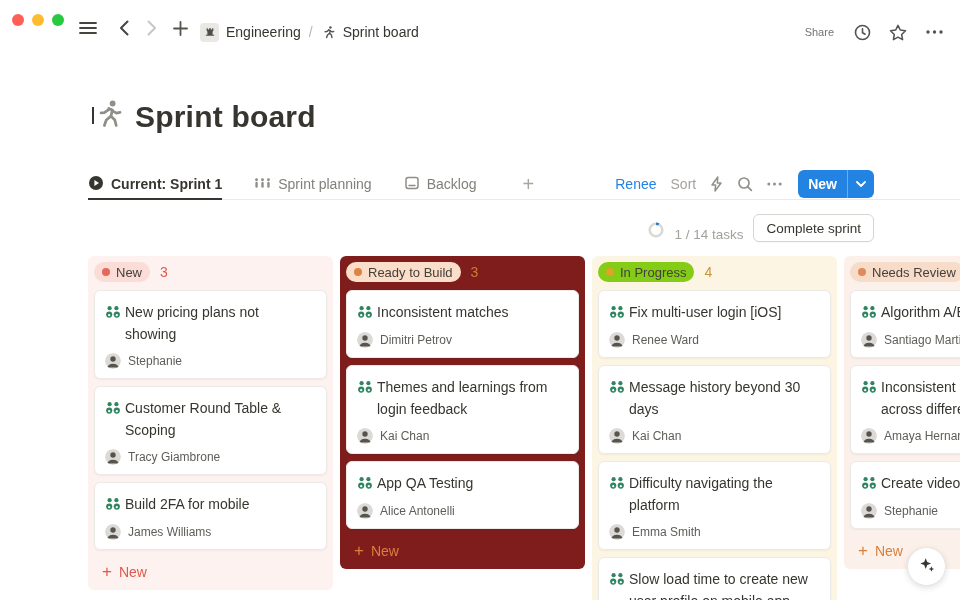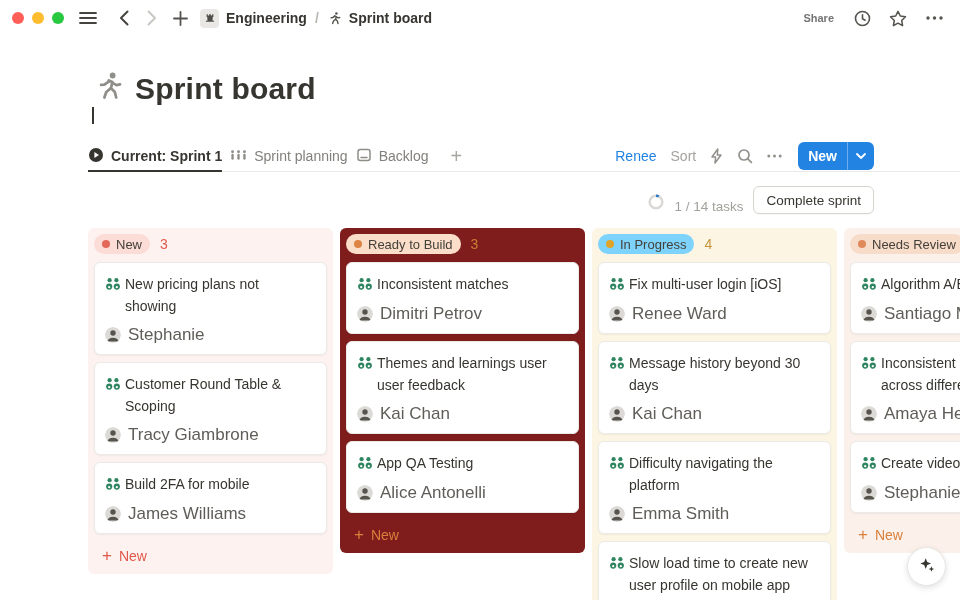--- a/index.html
+++ b/index.html
@@ -2,41 +2,41 @@
 <html><head>
 <meta charset="utf-8">
 <style>
   html,body{margin:0;padding:0;}
   body{
     width:960px;height:600px;overflow:hidden;background:#ffffff;
     font-family:"Liberation Sans","DejaVu Sans",sans-serif;color:#37352f;
     -webkit-font-smoothing:antialiased;position:relative;
   }
   
-  .topbar{height:36px;display:flex;align-items:center;padding:0 12px;font-weight:bold;}
+  .topbar{height:36px;display:flex;padding:14px 12px;}
   .lights{display:flex;gap:8px;margin-right:10px;}
   .light{width:12px;height:12px;border-radius:50%;}
   .tb-ic{width:28px;height:28px;display:flex;align-items:center;justify-content:center;
     border-radius:4px;color:#55534e;flex:0 0 auto;cursor:pointer;}
   .tb-ic svg{display:block;}
   .crumb{display:flex;align-items:center;gap:7px;font-size:14px;margin-left:6px;}
   .crumb .ws-icon{width:19px;height:19px;background:#e9e8e5;border-radius:4px;
     display:flex;align-items:center;justify-content:center;}
   .crumb .sep{color:#b9b7b2;margin:0 1px;}
   .crumb .runner-sm{display:flex;align-items:center;}
   .topbar-right{margin-left:auto;display:flex;align-items:center;gap:8px;}
   .share{font-size:11px;color:#737373;padding:4px 6px;border-radius:4px;cursor:pointer;}
   
   .title-wrap{margin:34px 0 0 92px;display:flex;align-items:center;gap:10px;}
   .title-wrap h1{font-size:30px;line-height:36px;margin:0;font-weight:700;letter-spacing:.2px;}
   .caret{position:absolute;left:92px;top:107px;width:1.5px;height:17px;background:#37352f;}
   
   .tabbar{margin-left:88px;margin-top:34px;display:flex;align-items:center;
     border-bottom:1px solid #ebeae8;padding-right:86px;height:30px;}
-  .tabs{display:flex;align-items:center;gap:8px;height:100%;}
+  .tabs{display:flex;align-items:center;gap:32px;height:100%;}
   .tab{display:flex;align-items:center;gap:7px;font-size:14px;color:#82807b;
     position:relative;height:100%;cursor:pointer;white-space:nowrap;}
   .tab.active{color:#37352f;font-weight:600;}
   .tab.active:after{content:"";position:absolute;left:0;right:0;bottom:-1px;height:2px;background:#37352f;}
   .tab-add{color:#a8a6a1;font-size:20px;line-height:1;margin-left:14px;cursor:pointer;}
   .view-controls{margin-left:auto;display:flex;align-items:center;gap:14px;}
   .vc-text{font-size:14px;cursor:pointer;}
   .filter{color:#2383e2;}
   .sort{color:#a5a29c;}
   .vc-ic{color:#91908b;display:flex;cursor:pointer;}
@@ -60,21 +60,21 @@
   .pill{display:flex;align-items:center;gap:6px;height:20px;padding:0 8px;border-radius:11px;
     font-size:13px;color:#44403a;cursor:pointer;white-space:nowrap;}
   .dot{width:8px;height:8px;border-radius:50%;}
   .col-count{font-size:14px;margin-left:10px;}
   .card{background:#fff;border-radius:6px;border:1px solid #eceae7;
     box-shadow:0 1px 2px rgba(15,15,15,.05);padding:10px 12px 9px 10px;margin:0 0 7px 2px;cursor:pointer;}
   .card-title-row{display:flex;gap:4px;}
   .card-title{font-size:14px;line-height:22px;font-weight:500;color:#37352f;white-space:pre-line;}
   .card-icn{flex:0 0 auto;margin-top:3px;}
   .assignee{display:flex;align-items:center;gap:7px;margin-top:8px;}
-  .assignee .name{font-size:17px;color:#5f5d58;}
+  .assignee .name{font-size:12px;color:#5f5d58;}
   .avatar{width:16px;height:16px;border-radius:50%;overflow:hidden;flex:0 0 auto;}
   .add-row{display:flex;align-items:center;gap:7px;font-size:14px;padding:6px 0 0 10px;
     cursor:pointer;font-weight:500;}
   .add-row .plus{font-size:17px;font-weight:400;line-height:1;}
   
   .ai-btn{position:absolute;right:14px;bottom:14px;width:37px;height:37px;border-radius:50%;
     background:#fff;border:1px solid #e8e6e3;box-shadow:0 2px 6px rgba(0,0,0,.12);
     display:flex;align-items:center;justify-content:center;cursor:pointer;}
 </style>
 </head>
@@ -391,21 +391,21 @@
                 <g class="binoc" fill="#2e8560">
                   <circle cx="4.6" cy="4.2" r="2.1"></circle>
                   <circle cx="11.4" cy="4.2" r="2.1"></circle>
                   <circle cx="4.2" cy="10.6" r="3.1"></circle>
                   <circle cx="11.8" cy="10.6" r="3.1"></circle>
                 </g>
                 <circle cx="4.2" cy="11.2" r="1.15" fill="#fff"></circle>
                 <circle cx="11.8" cy="11.2" r="1.15" fill="#fff"></circle>
               </svg>
       </span>
-      <span class="card-title">Themes and learnings user user feedback</span>
+      <span class="card-title">Themes and learnings from login feedback</span>
     </div>
     <div class="assignee">
       <span class="avatar">
         <svg width="16" height="16" viewBox="0 0 16 16">
                 <circle cx="8" cy="8" r="8" fill="#dcdad6"></circle>
                 <circle cx="8" cy="6" r="2.7" fill="#57544e"></circle>
                 <path d="M2.3 14.6a5.8 4.8 0 0 1 11.4 0z" fill="#57544e"></path>
               </svg>
       </span>
       <span class="name">Kai Chan</span>
@@ -441,21 +441,21 @@
   </div>
 </div>
     <div class="add-row" style="color: rgb(217, 128, 60);">
       <span class="plus">+</span>
       <span class="add-label">New</span>
     </div>
   </div>
 
   <div class="column fill" style="background: rgb(252, 245, 227);">
     <div class="col-head">
-      <span class="pill" style="background: #7dd3fc;">
+      <span class="pill" style="background: #84cc16;">
         <span class="dot" style="background: rgb(223, 163, 42);"></span>
         <span class="pill-label">In Progress</span>
       </span>
       <span class="col-count" style="color: rgb(197, 149, 60);">4</span>
     </div>
     <div class="cards">
   <div class="card">
     <div class="card-title-row">
       <span class="card-icn">
         <svg width="16" height="16" viewBox="0 0 16 16">

